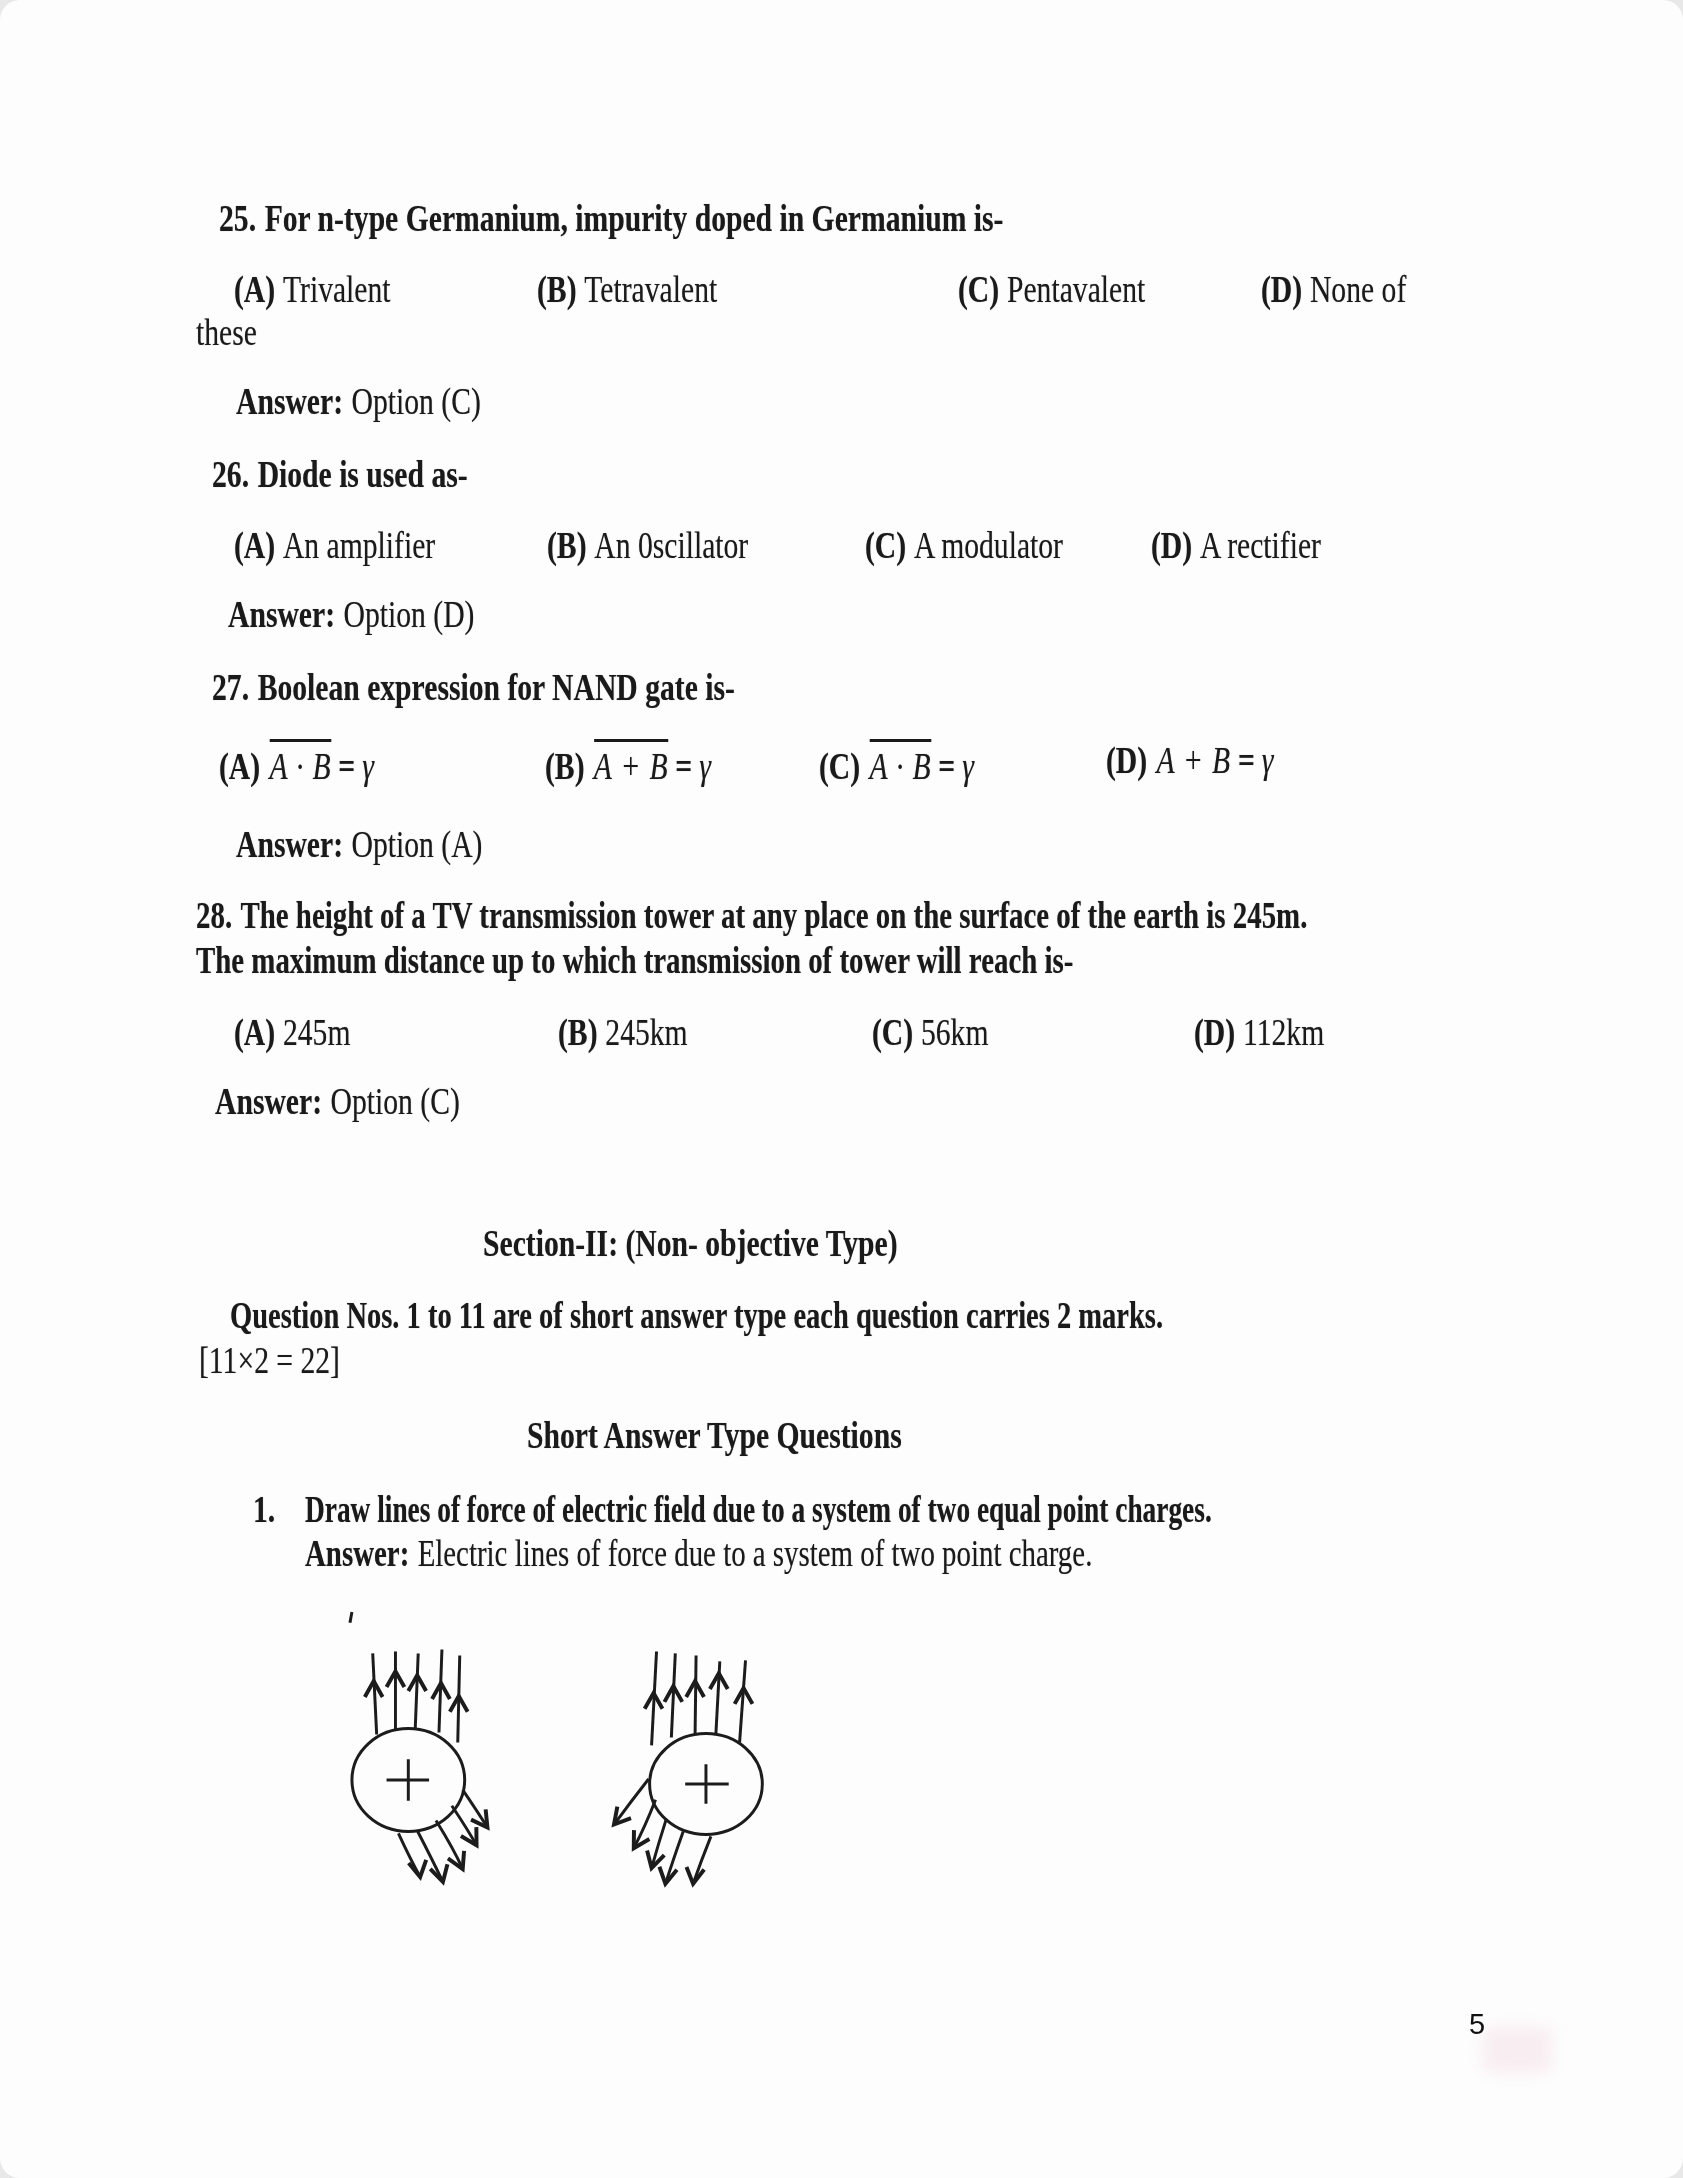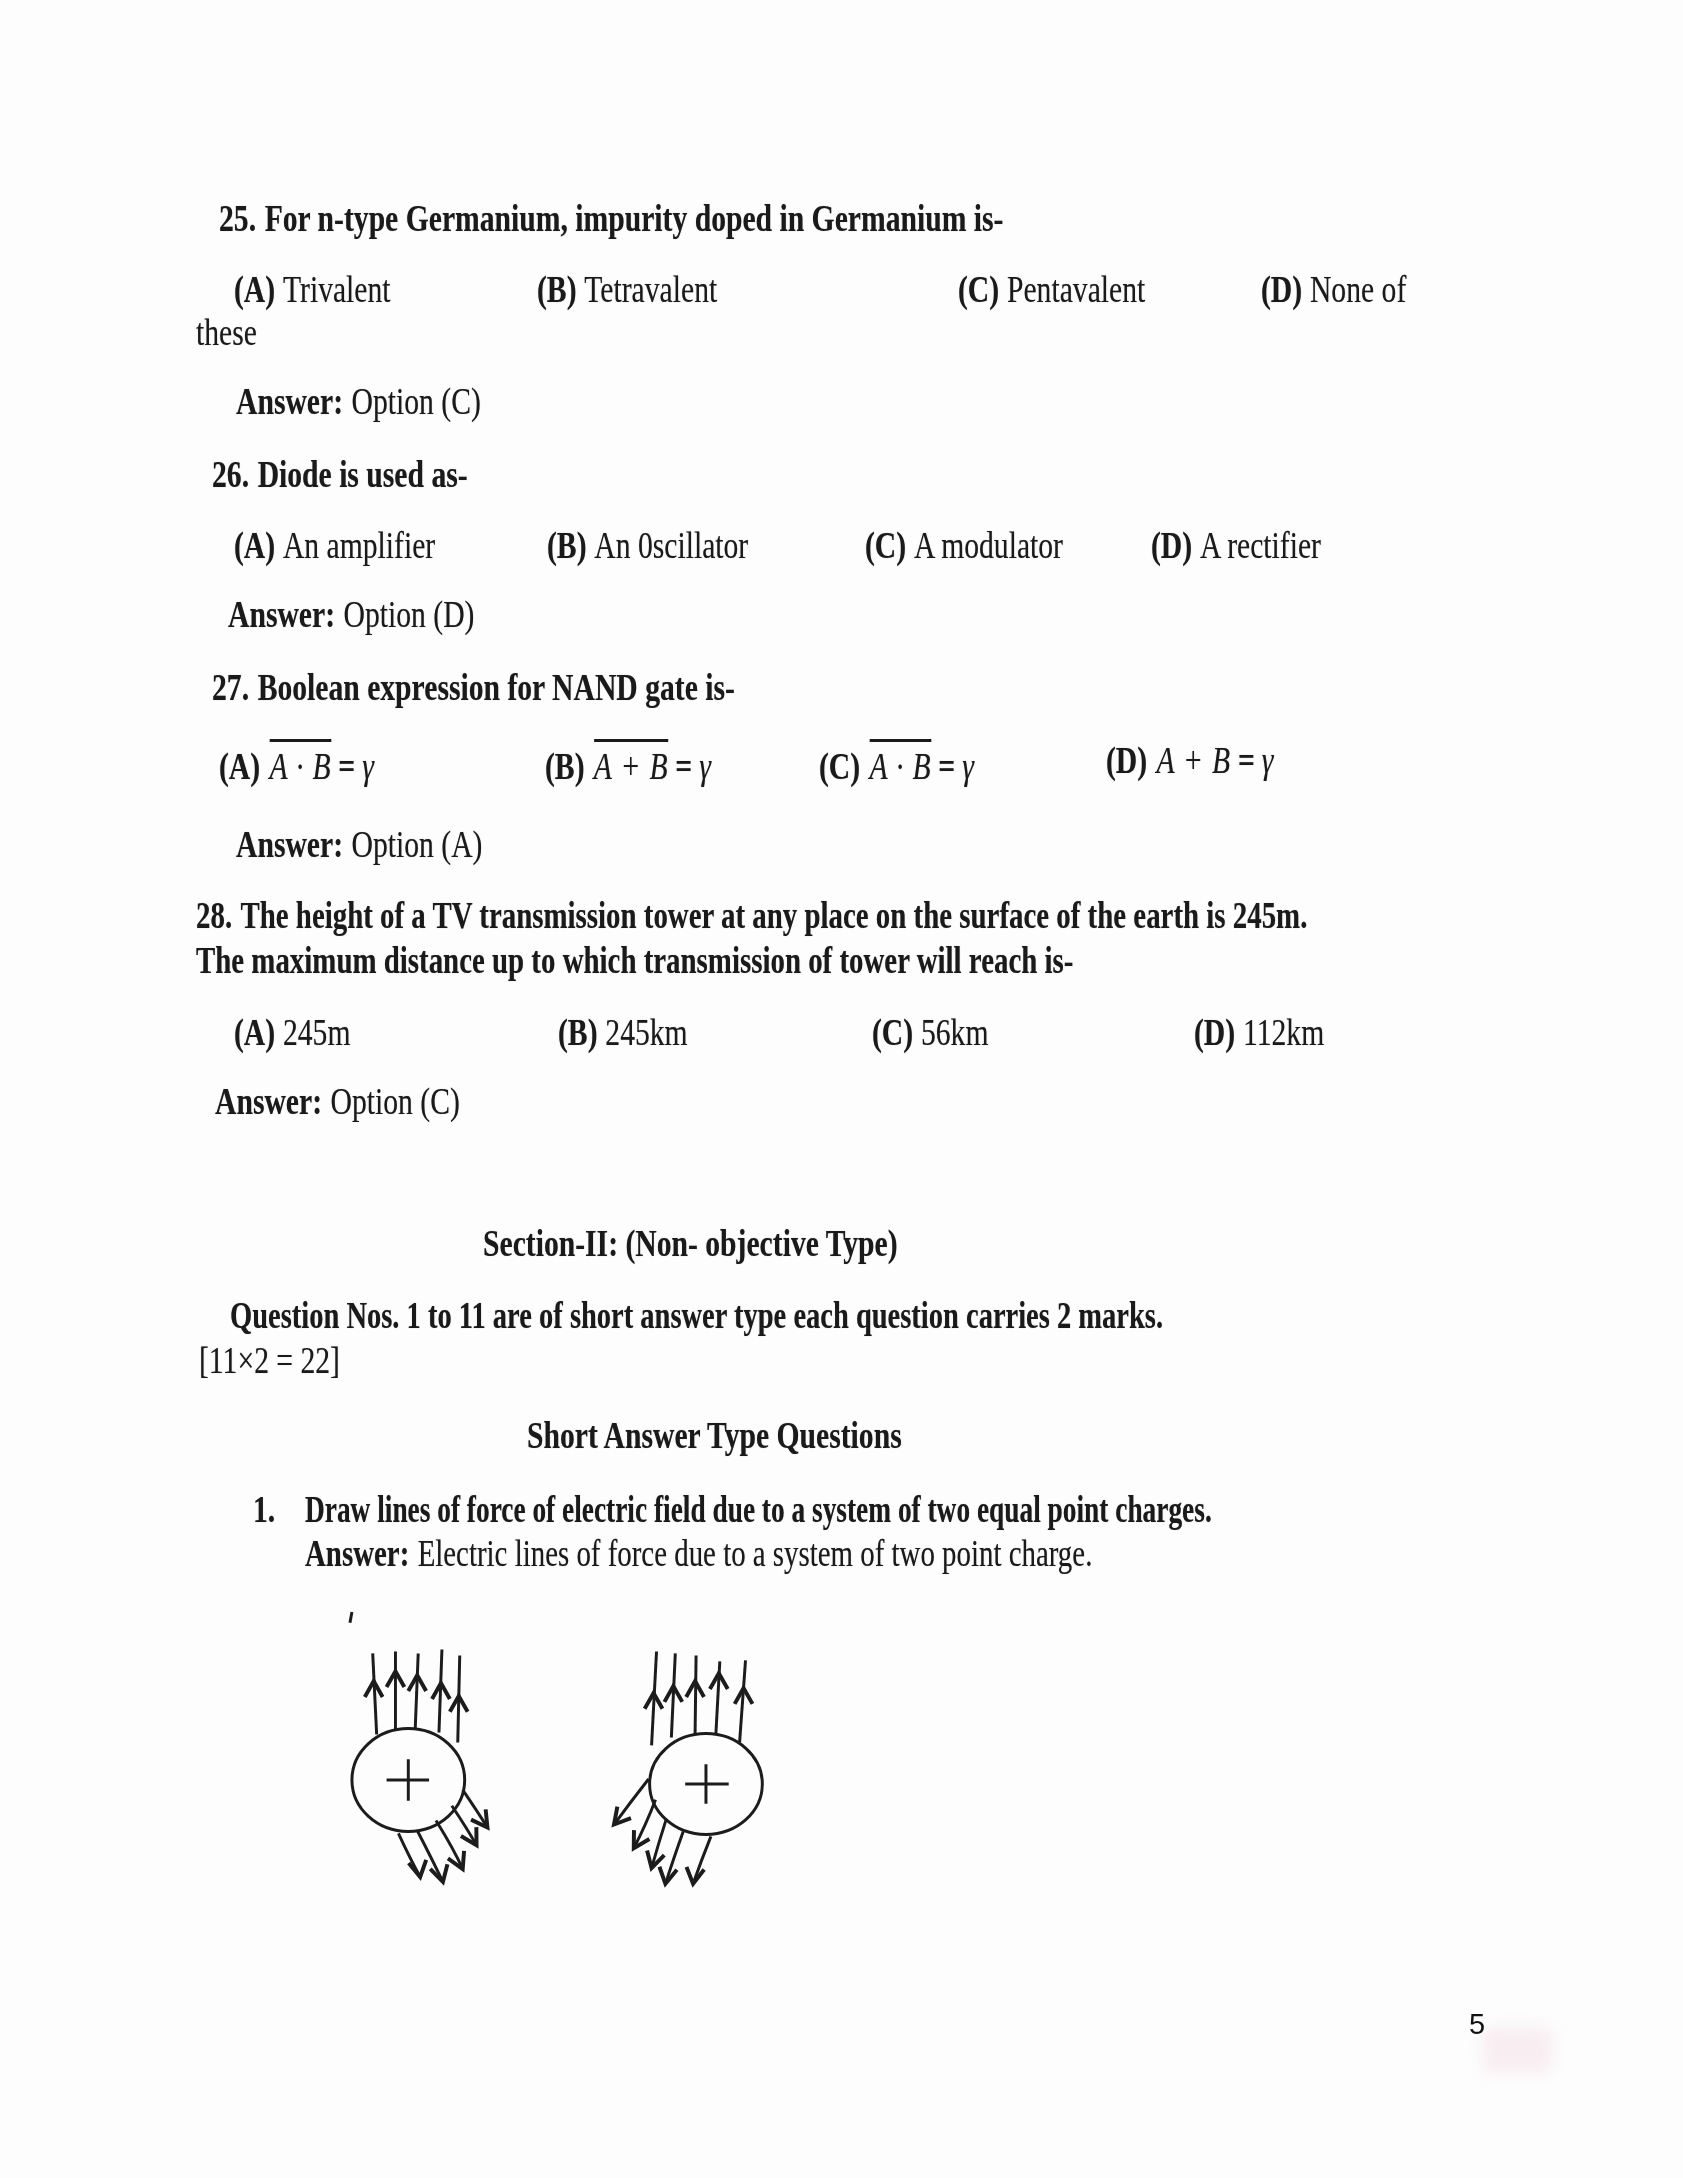--- a/index.html
+++ b/index.html
@@ -1,20 +1,21 @@
 <!DOCTYPE html>
 <html><head>
 <meta charset="utf-8">
 <style>
   html,body { margin:0; padding:0; background:#e8e8e8; }
   .page {
     position:relative; width:1683px; height:2178px; margin:0 auto;
     background:#fdfdfd; overflow:hidden;
     font-family:"Liberation Serif","DejaVu Serif",serif;
     color:#1a1a1a;
+    border-radius:20px;
   }
   .line {
     position:absolute; white-space:nowrap; font-size:38px; line-height:1.15;
     transform:scaleX(0.78); transform-origin:left top;
     text-shadow:0 0 1px rgba(25,25,25,0.45);
   }
   .bold { font-weight:bold; }
   .gap  { margin-left:11px; }
   .opt b { font-weight:bold; }
   .opt .txt { margin-left:10px; }

